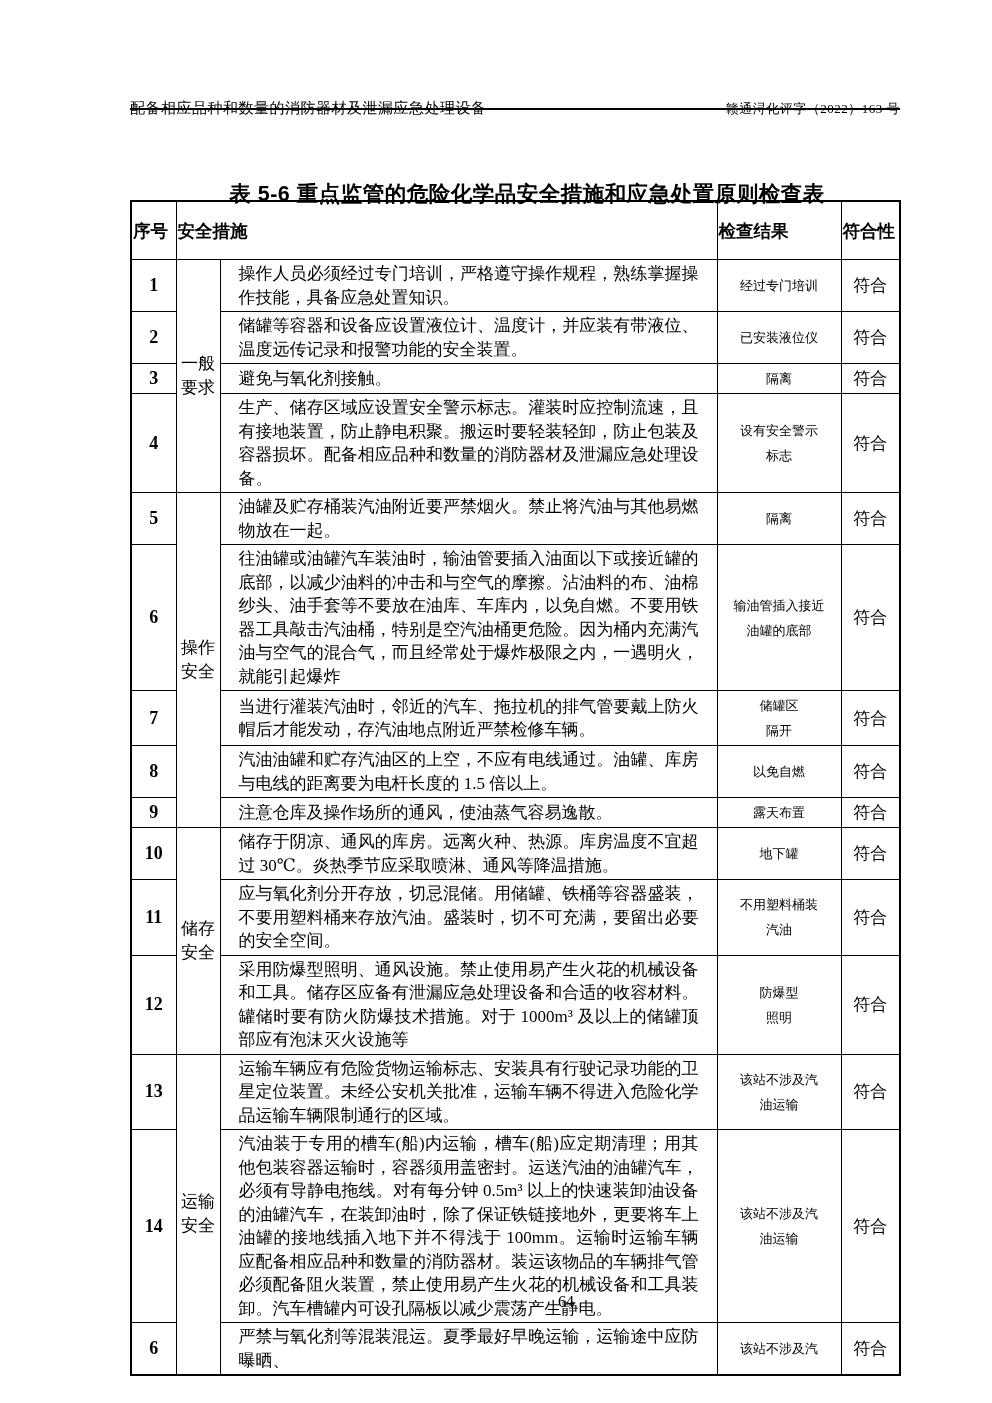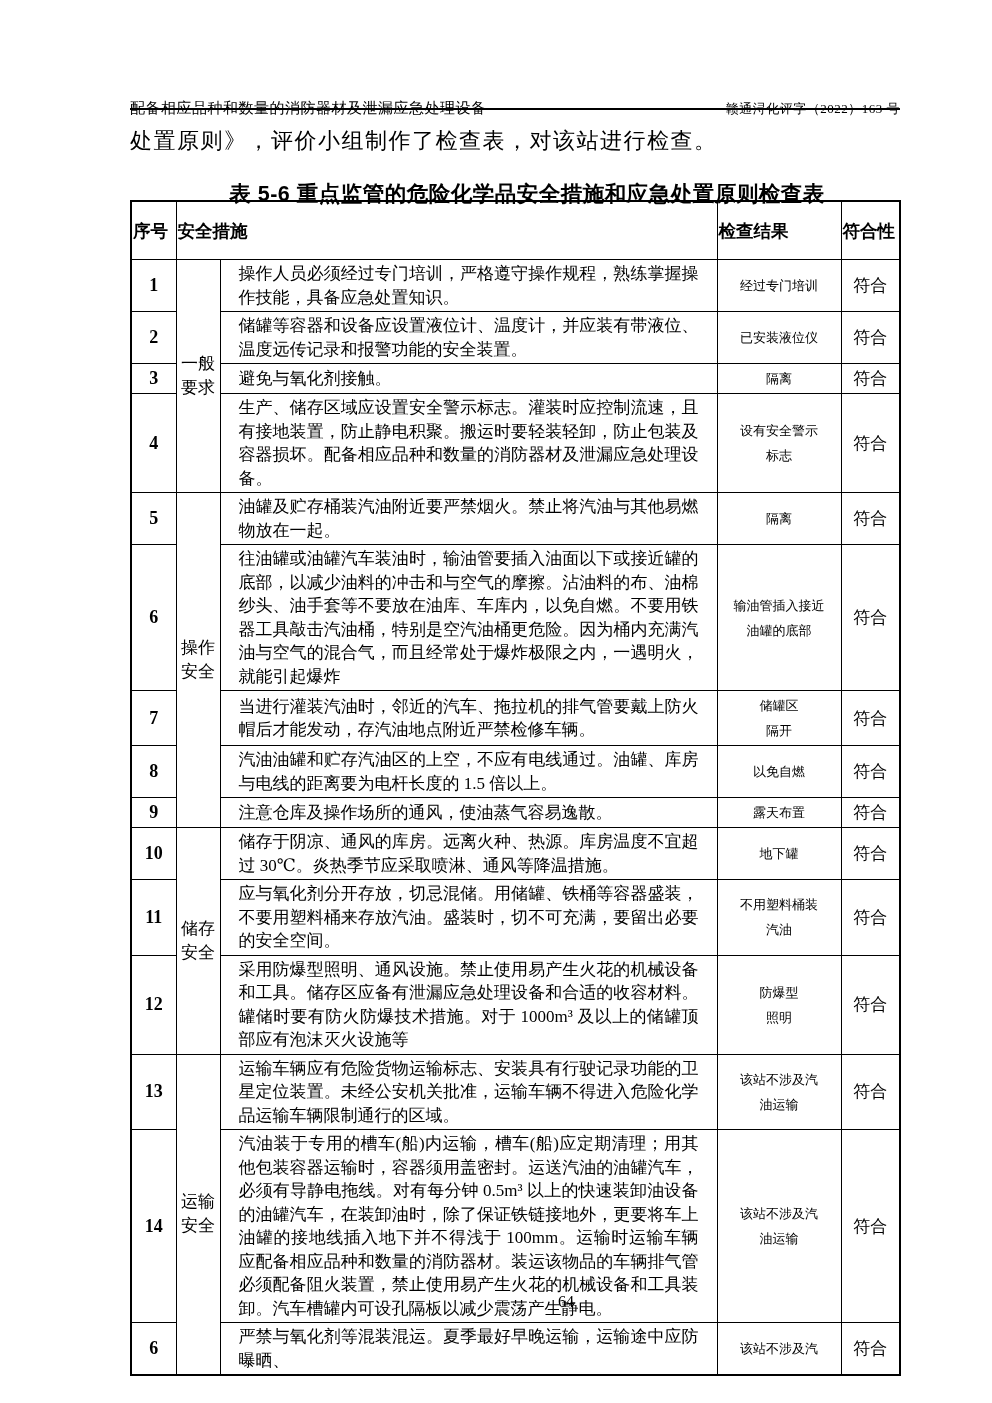--- a/index.html
+++ b/index.html
@@ -54,21 +54,20 @@
 <body>
 
 <div class="page">
 
   <div class="pagehead">
     <span class="hr-left">配备相应品种和数量的消防器材及泄漏应急处理设备</span>
     <span class="hr-right">赣通浔化评字（2022）163 号</span>
   </div>
   <div class="headrule"></div>
 
-  <p class="bodypara">处置原则》，评价小组制作了检查表，对该站进行检查。</p>
 
   <h2 class="tabletitle">表 5-6  重点监管的危险化学品安全措施和应急处置原则检查表</h2>
 
   <table class="checklist">
     <colgroup>
       <col style="width:45px">
         <col style="width:44px">
         <col style="width:497px">
         <col style="width:124px">
         <col style="width:59px">

